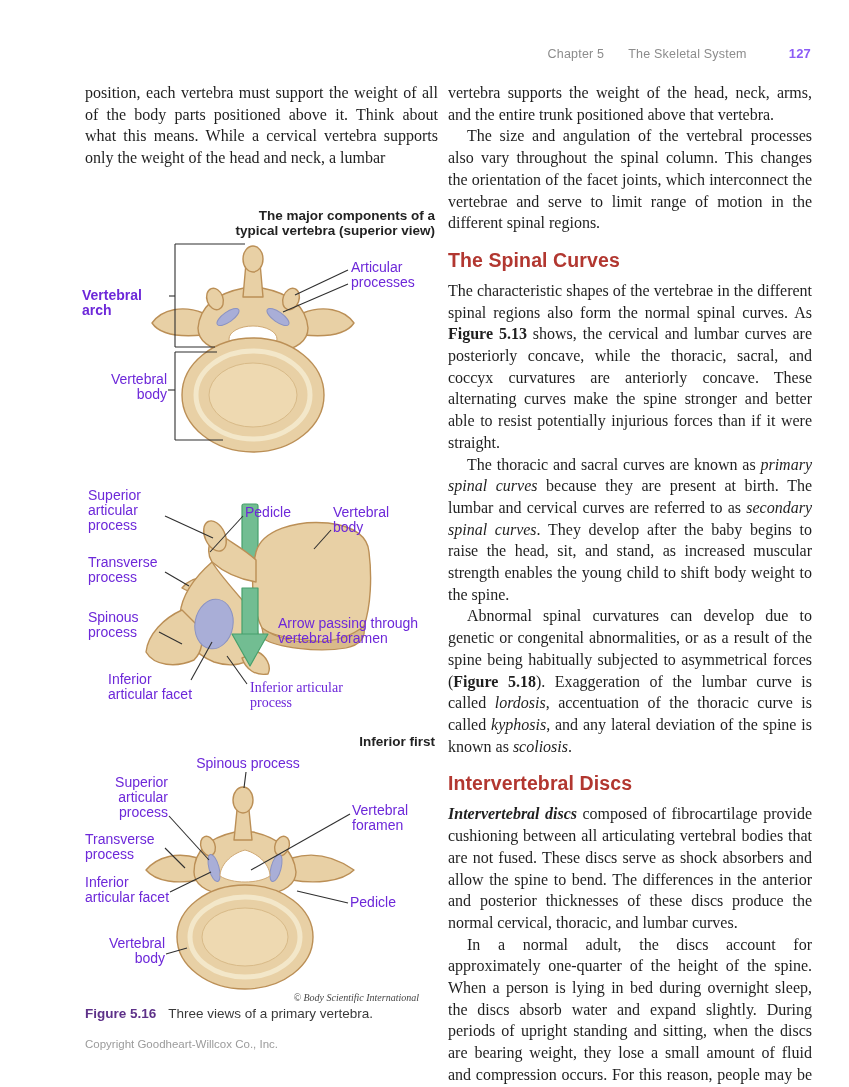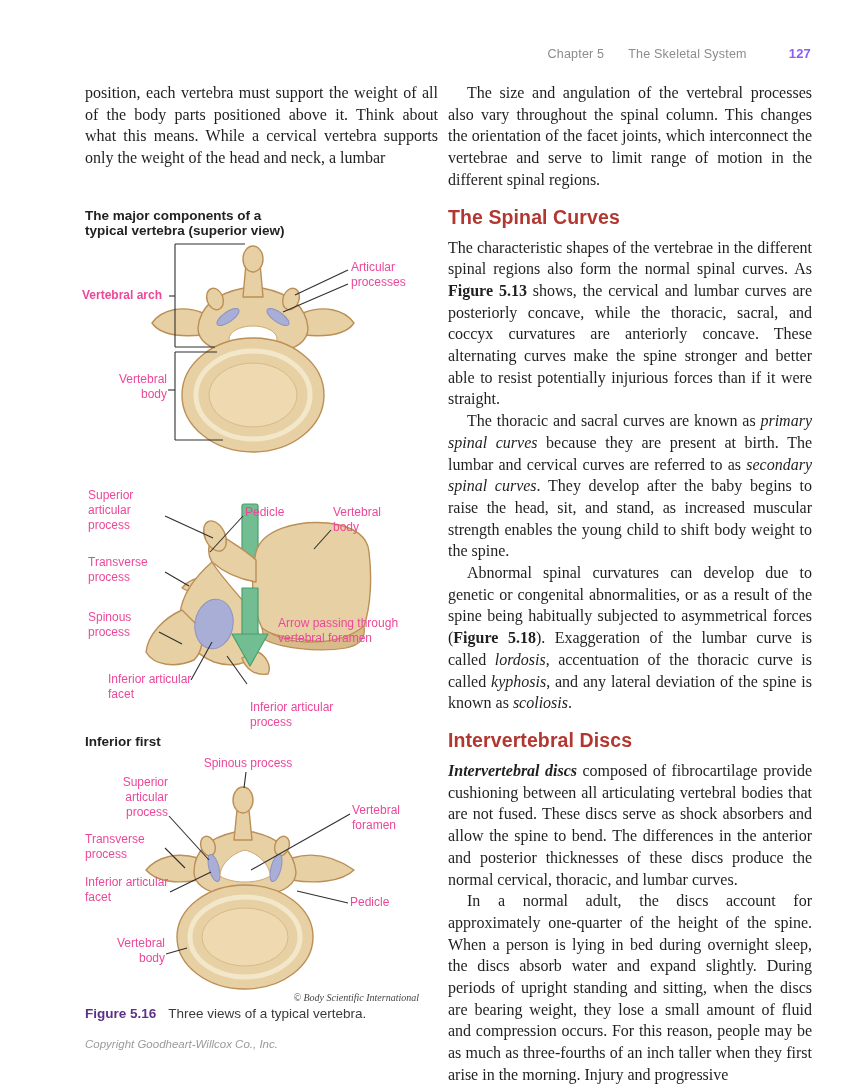--- a/index.html
+++ b/index.html
@@ -12,34 +12,34 @@
   .running-head .page-num{margin-left:42px;font-weight:bold;color:#8b5cf6;font-size:13px;}
   
   .col-left{position:absolute;left:85px;top:82px;width:353px;}
   .col-right{position:absolute;left:448px;top:82px;width:364px;}
   .para{font-size:16px;line-height:21.7px;text-align:justify;margin:0;color:#1f1f1f;}
   .para.indent{text-indent:19px;}
   .rc-heading{font-family:"Liberation Sans",sans-serif;color:var(--accent-red,#b23730);
         font-size:19.5px;font-weight:bold;margin:15px 0 8px 0;letter-spacing:.1px;}
   
   .figure-block{position:absolute;left:85px;top:200px;width:350px;height:845px;}
-  .fig-title{position:absolute;left:0;width:100%;text-align:left;
+  .fig-title{position:absolute;left:0;width:100%;text-align:right;
         font-family:"Liberation Sans",sans-serif;font-weight:bold;font-size:13.5px;color:#222;}
-  .fig-label{position:absolute;font-family:"Liberation Sans",sans-serif;font-size:12px;
-        line-height:15px;color:#ec4899;}
+  .fig-label{position:absolute;font-family:"Liberation Sans",sans-serif;font-size:14px;
+        line-height:15px;color:#6d28d9;}
   .art-svg{position:absolute;}
   .leaders{position:absolute;left:0;top:0;width:350px;height:845px;pointer-events:none;}
   .leaders line{stroke:#2f2f2f;stroke-width:1.1;}
   .credit{position:absolute;right:16px;top:792px;font-family:"Liberation Serif",serif;
         font-style:italic;font-size:10px;color:#454545;}
   .caption{position:absolute;left:0;top:806px;font-family:"Liberation Sans",sans-serif;
         font-size:13.5px;color:#3a3a3a;}
   .caption .fig-num{color:var(--caption-purple,#5e3189);font-weight:bold;margin-right:12px;}
   .footer{position:absolute;left:85px;top:1038px;font-family:"Liberation Sans",sans-serif;
-        font-size:11.5px;color:#9b9b9b;font-style:italic;}
+        font-size:11.5px;color:#9b9b9b;}
   
   .bone{fill:var(--bone,#e8d0a5);stroke:var(--bone-outline,#bb8f56);stroke-width:1.4;stroke-linejoin:round;}
   .bone-dark{fill:var(--bone-shadow,#d9ba8a);stroke:var(--bone-outline,#bb8f56);stroke-width:1.2;stroke-linejoin:round;}
   .facet{fill:var(--facet-blue,#a9aed7);stroke:#8a92c2;stroke-width:1;}
   .green-arrow{fill:var(--arrow-green,#72bd92);stroke:#47a06c;stroke-width:1.2;stroke-linejoin:round;}
   .foramen-hole{fill:#ffffff;stroke:#cfa873;stroke-width:1;}
   .inner-ring{fill:none;stroke:#f3e7c9;stroke-width:5;}
   .inner-core{fill:#eed9b1;stroke:#d8ba88;stroke-width:1;}
 </style>
 </head>
@@ -98,21 +98,21 @@
       <polygon class="green-arrow" points="94,144 130,144 112,176"></polygon>
     </svg>
 
     <div class="fig-label" style="left:3px;top:288px;width:75px;">Superior articular process</div>
     <div class="fig-label" style="left:160px;top:305px;">Pedicle</div>
     <div class="fig-label" style="left:248px;top:305px;width:70px;">Vertebral body</div>
     <div class="fig-label" style="left:3px;top:355px;width:85px;">Transverse process</div>
     <div class="fig-label" style="left:3px;top:410px;width:70px;">Spinous process</div>
     <div class="fig-label" style="left:193px;top:416px;width:155px;">Arrow passing through vertebral foramen</div>
     <div class="fig-label" style="left:23px;top:472px;width:95px;">Inferior articular facet</div>
-    <div class="fig-label" style="left:165px;top:500px;width:104px;">Inferior articular process</div>
+    <div class="fig-label" style="left:165px;top:480px;width:104px;font-family:Liberation Serif, serif;">Inferior articular process</div>
 
     <div class="fig-title" style="top:534px;">Inferior first</div>
     <div class="fig-label" style="left:103px;top:556px;width:120px;text-align:center;">Spinous process</div>
 
     <svg class="art-svg" style="left:57px;top:572px;" width="225" height="225" viewBox="0 0 225 225">
       <path class="bone" d="M56,86 C36,80 16,84 4,98 C14,110 36,112 56,108 Z"></path>
       <path class="bone" d="M150,86 C170,80 192,84 212,98 C200,110 172,112 150,108 Z"></path>
       <path class="bone" d="M93,60 C66,66 52,80 52,100 C52,112 64,120 80,122 L126,122 C142,120 154,112 154,100 C152,80 138,66 111,60 Z"></path>
       <path class="bone" d="M95,38 L92,68 L110,68 L107,38 Z"></path>
       <ellipse class="bone" cx="101" cy="28" rx="10" ry="13"></ellipse>
@@ -155,25 +155,26 @@
       <line x1="84" y1="616" x2="124" y2="660"></line>
       <line x1="265" y1="614" x2="166" y2="670"></line>
       <line x1="80" y1="648" x2="100" y2="668"></line>
       <line x1="85" y1="692" x2="126" y2="672"></line>
       <line x1="263" y1="703" x2="212" y2="691"></line>
       <line x1="81" y1="754" x2="102" y2="748"></line>
     </svg>
 
     <div class="credit">© Body Scientific International</div>
     <div class="caption">
-      <span class="fig-num">Figure 5.16</span><span>Three views of a typical vertebra.</span>
+      <span class="fig-num">Figure 5.16</span><span>Three views of a primary vertebra.</span>
     </div>
   </div>
 
   <div class="col-right">
+      <p class="para"><span>vertebra supports the weight of the head, neck, arms, and the entire trunk positioned above that vertebra.</span></p>
       <p class="para indent"><span>The size and angulation of the vertebral processes also vary throughout the spinal column. This changes the orientation of the facet joints, which interconnect the vertebrae and serve to limit range of motion in the different spinal regions.</span></p>
       <h2 class="rc-heading">The Spinal Curves</h2>
       <p class="para"><span>The characteristic shapes of the vertebrae in the different spinal regions also form the normal spinal curves. As </span><span style="font-weight: bold;">Figure 5.13</span><span> shows, the cervical and lumbar curves are posteriorly concave, while the thoracic, sacral, and coccyx curvatures are anteriorly concave. These alternating curves make the spine stronger and better able to resist potentially injurious forces than if it were straight.</span></p>
       <p class="para indent"><span>The thoracic and sacral curves are known as </span><span style="font-style: italic;">primary spinal curves</span><span> because they are present at birth. The lumbar and cervical curves are referred to as </span><span style="font-style: italic;">secondary spinal curves</span><span>. They develop after the baby begins to raise the head, sit, and stand, as increased muscular strength enables the young child to shift body weight to the spine.</span></p>
       <p class="para indent"><span>Abnormal spinal curvatures can develop due to genetic or congenital abnormalities, or as a result of the spine being habitually subjected to asymmetrical forces (</span><span style="font-weight: bold;">Figure 5.18</span><span>). Exaggeration of the lumbar curve is called </span><span style="font-style: italic;">lordosis</span><span>, accentuation of the thoracic curve is called </span><span style="font-style: italic;">kyphosis</span><span>, and any lateral deviation of the spine is known as </span><span style="font-style: italic;">scoliosis</span><span>.</span></p>
       <h2 class="rc-heading">Intervertebral Discs</h2>
       <p class="para"><span style="font-weight: bold; font-style: italic;">Intervertebral discs</span><span> composed of fibrocartilage provide cushioning between all articulating vertebral bodies that are not fused. These discs serve as shock absorbers and allow the spine to bend. The differences in the anterior and posterior thicknesses of these discs produce the normal cervical, thoracic, and lumbar curves.</span></p>
       <p class="para indent"><span>In a normal adult, the discs account for approximately one-quarter of the height of the spine. When a person is lying in bed during overnight sleep, the discs absorb water and expand slightly. During periods of upright standing and sitting, when the discs are bearing weight, they lose a small amount of fluid and compression occurs. For this reason, people may be as much as three-fourths of an inch taller when they first arise in the morning. Injury and progressive</span></p>
     </div>
 

